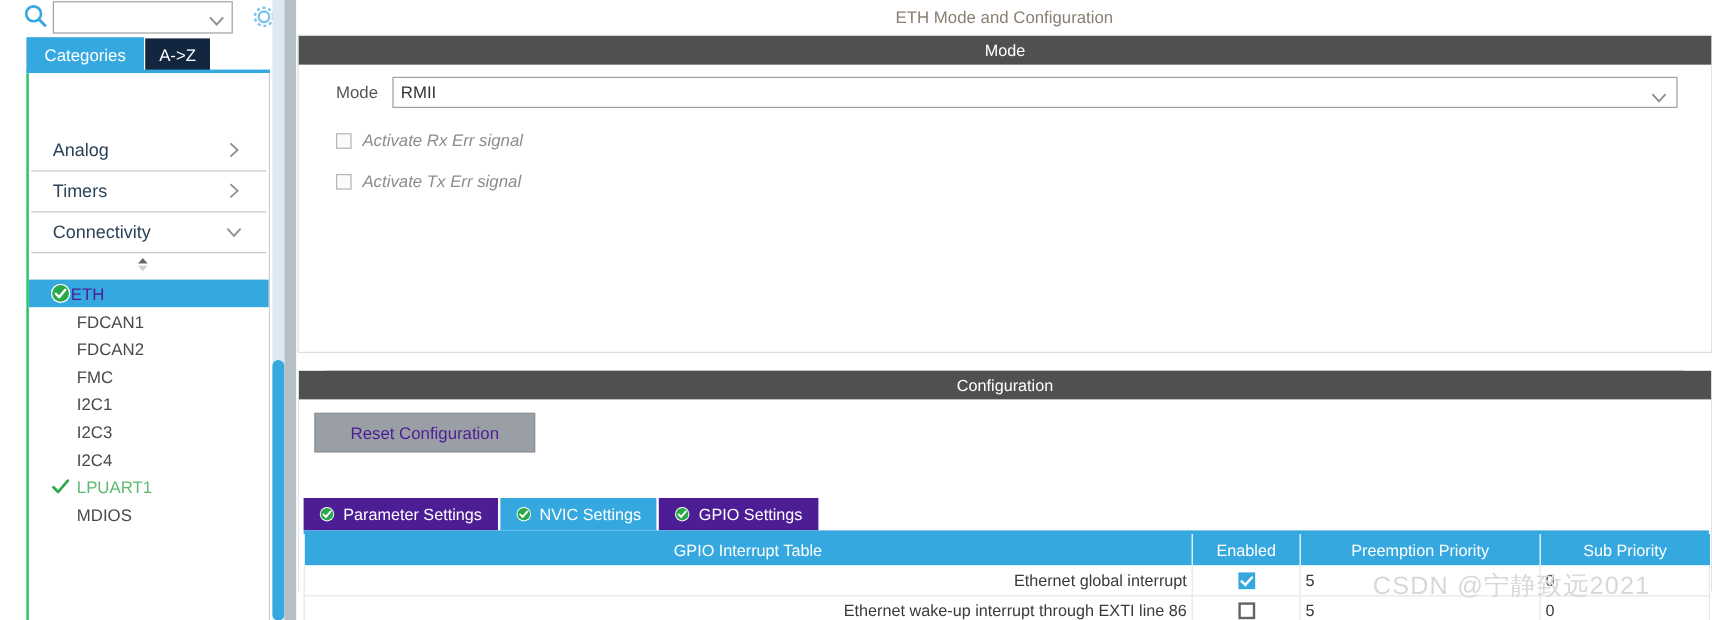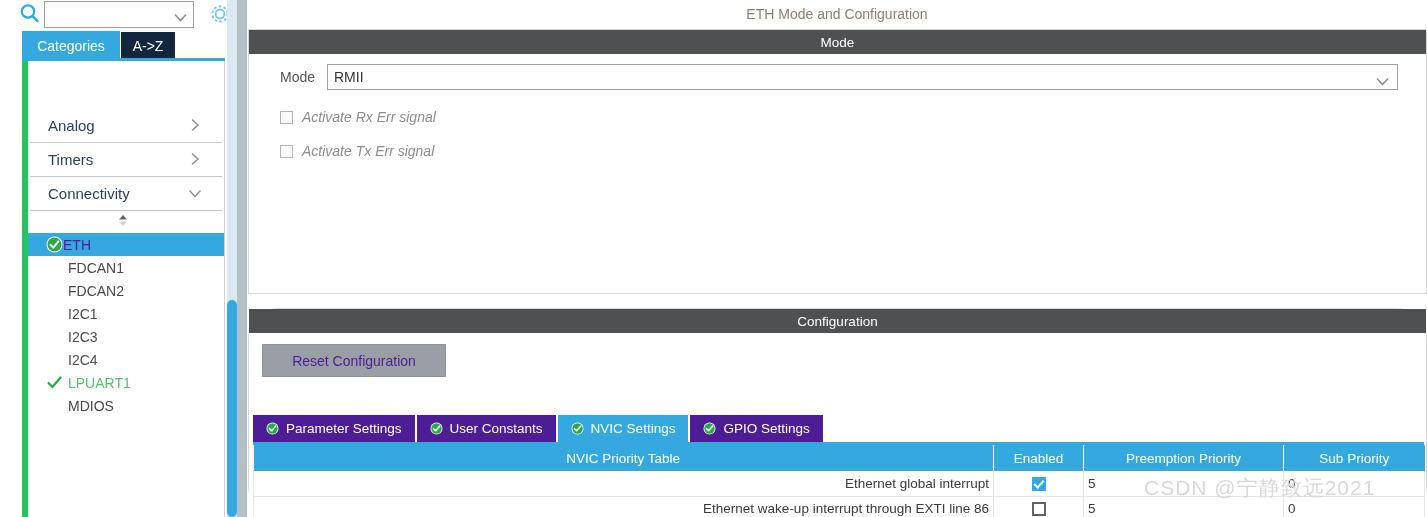--- a/index.html
+++ b/index.html
@@ -36,21 +36,21 @@
   }
   .az-tab{
     position:absolute;left:121px;top:1px;width:54px;height:28px;
     background:#12263f;color:#ffffff;font-size:14px;
     display:flex;align-items:center;justify-content:center;box-sizing:border-box;
   }
   .tab-underline{position:absolute;left:22px;top:58px;width:203px;height:3px;background:#35a8df;}
 
   .tree{
     position:absolute;left:22px;top:61px;width:203px;height:456px;
-    background:#ffffff;border-left:6px solid #22c55e;border-right:1px solid #cfcfcf;
+    background:#ffffff;border-left:2px solid #22c55e;border-right:1px solid #cfcfcf;
     box-sizing:border-box;overflow:hidden;
   }
   .cat-group{position:relative;margin:0 2px;}
   .cat-head{
     position:relative;height:34px;display:flex;align-items:center;
     padding-left:18px;font-size:15px;color:#2b4257;
     border-bottom:1px solid #c8c8c8;box-sizing:border-box;
   }
   .cat-head .chev{position:absolute;right:20px;top:9px;width:14px;height:14px;}
   .spacer-top{height:48px;}
@@ -250,20 +250,23 @@
         <span>ETH</span>
       </div>
 
       <div class="periph">
         <span>FDCAN1</span>
       </div>
       <div class="periph">
         <span>FDCAN2</span>
       </div>
       <div class="periph">
+        <span>FMC</span>
+      </div>
+      <div class="periph">
         <span>I2C1</span>
       </div>
 
 
       <div class="periph">
         <span>I2C3</span>
       </div>
       <div class="periph">
         <span>I2C4</span>
       </div>
@@ -325,30 +328,20 @@
         <div class="tabs">
           <div class="tab">
             <span class="tick">
               <svg width="13" height="13" viewBox="0 0 13 13">
                 <circle cx="6.5" cy="6.5" r="6" fill="#ffffff"></circle>
                 <circle cx="6.5" cy="6.5" r="5.2" fill="#2aa84a"></circle>
                 <polyline points="3.5,6.7 5.6,8.8 9.6,4.2" fill="none" stroke="#ffffff" stroke-width="1.6" stroke-linecap="round" stroke-linejoin="round"></polyline>
               </svg>
             </span>
             <span>Parameter Settings</span>
-          </div>
-          <div class="tab">
-            <span class="tick">
-              <svg width="13" height="13" viewBox="0 0 13 13">
-                <circle cx="6.5" cy="6.5" r="6" fill="#ffffff"></circle>
-                <circle cx="6.5" cy="6.5" r="5.2" fill="#2aa84a"></circle>
-                <polyline points="3.5,6.7 5.6,8.8 9.6,4.2" fill="none" stroke="#ffffff" stroke-width="1.6" stroke-linecap="round" stroke-linejoin="round"></polyline>
-              </svg>
-            </span>
-            <span>User Constants</span>
           </div>
           <div class="tab active">
             <span class="tick">
               <svg width="13" height="13" viewBox="0 0 13 13">
                 <circle cx="6.5" cy="6.5" r="6" fill="#ffffff"></circle>
                 <circle cx="6.5" cy="6.5" r="5.2" fill="#2aa84a"></circle>
                 <polyline points="3.5,6.7 5.6,8.8 9.6,4.2" fill="none" stroke="#ffffff" stroke-width="1.6" stroke-linecap="round" stroke-linejoin="round"></polyline>
               </svg>
             </span>
             <span>NVIC Settings</span>
@@ -368,21 +361,21 @@
 
         <table class="nvic">
           <colgroup>
             <col style="width:740px">
             <col style="width:90px">
             <col style="width:200px">
             <col style="width:141px">
           </colgroup>
           <thead>
             <tr>
-              <th>NVIC Priority Table</th>
+              <th>GPIO Interrupt Table</th>
               <th>Enabled</th>
               <th>Preemption Priority</th>
               <th>Sub Priority</th>
             </tr>
           </thead>
           <tbody>
             <tr>
               <td class="c-name">Ethernet global interrupt</td>
               <td class="c-enabled">
                 <span class="cb-on"></span>

